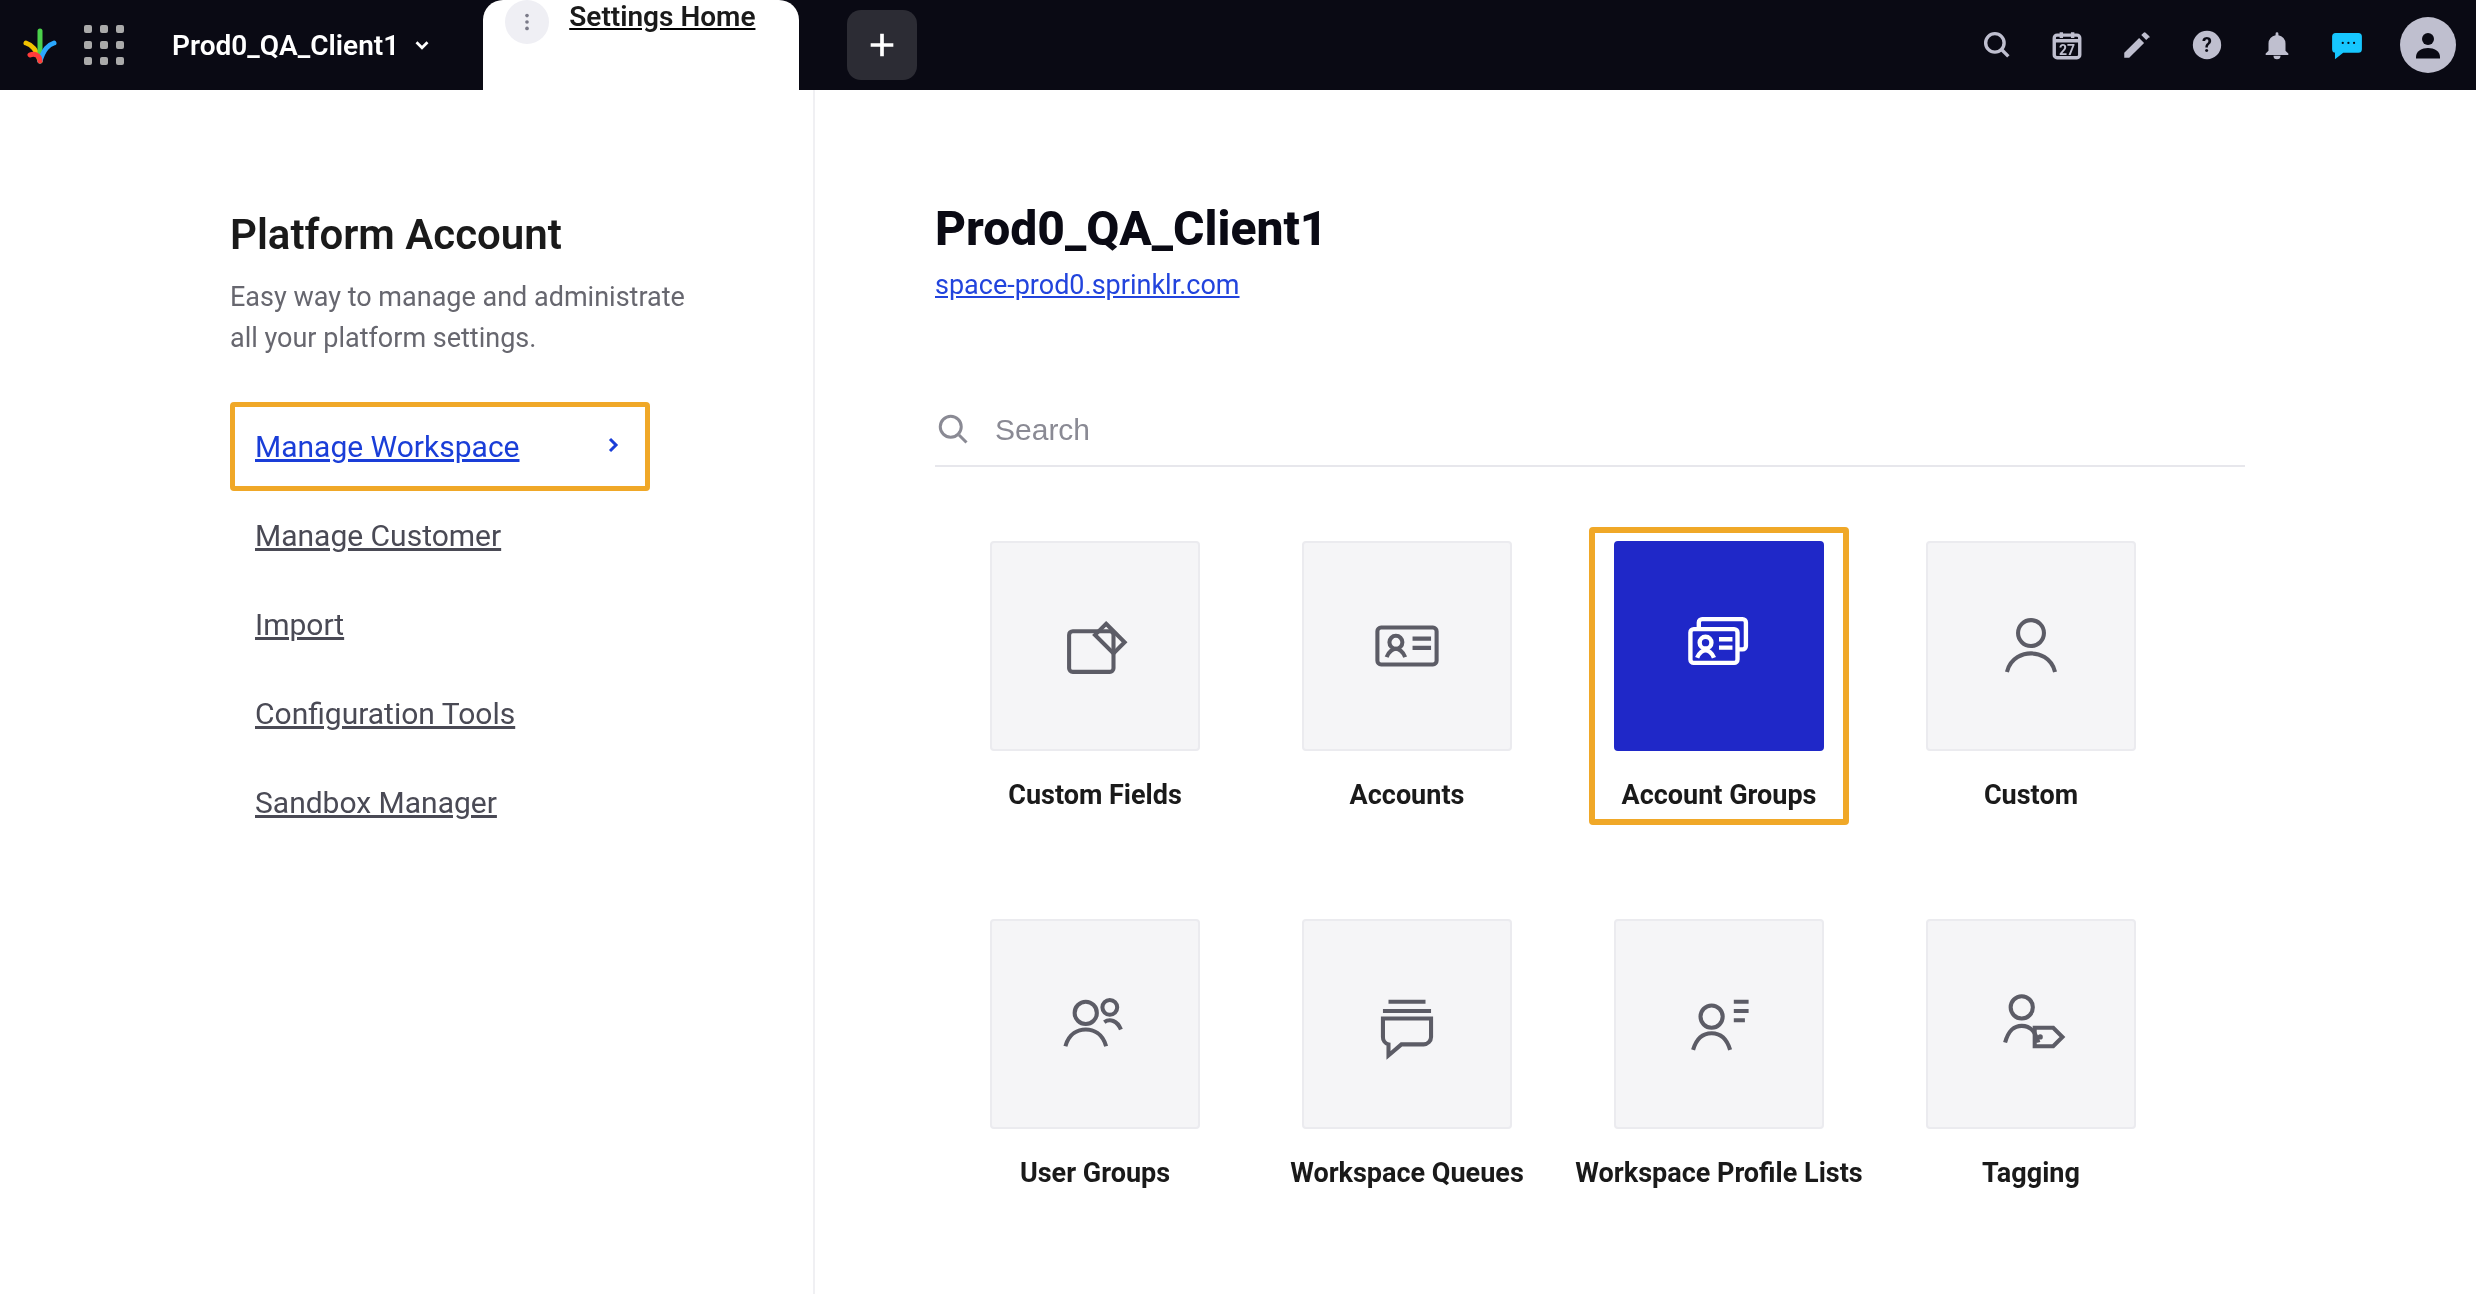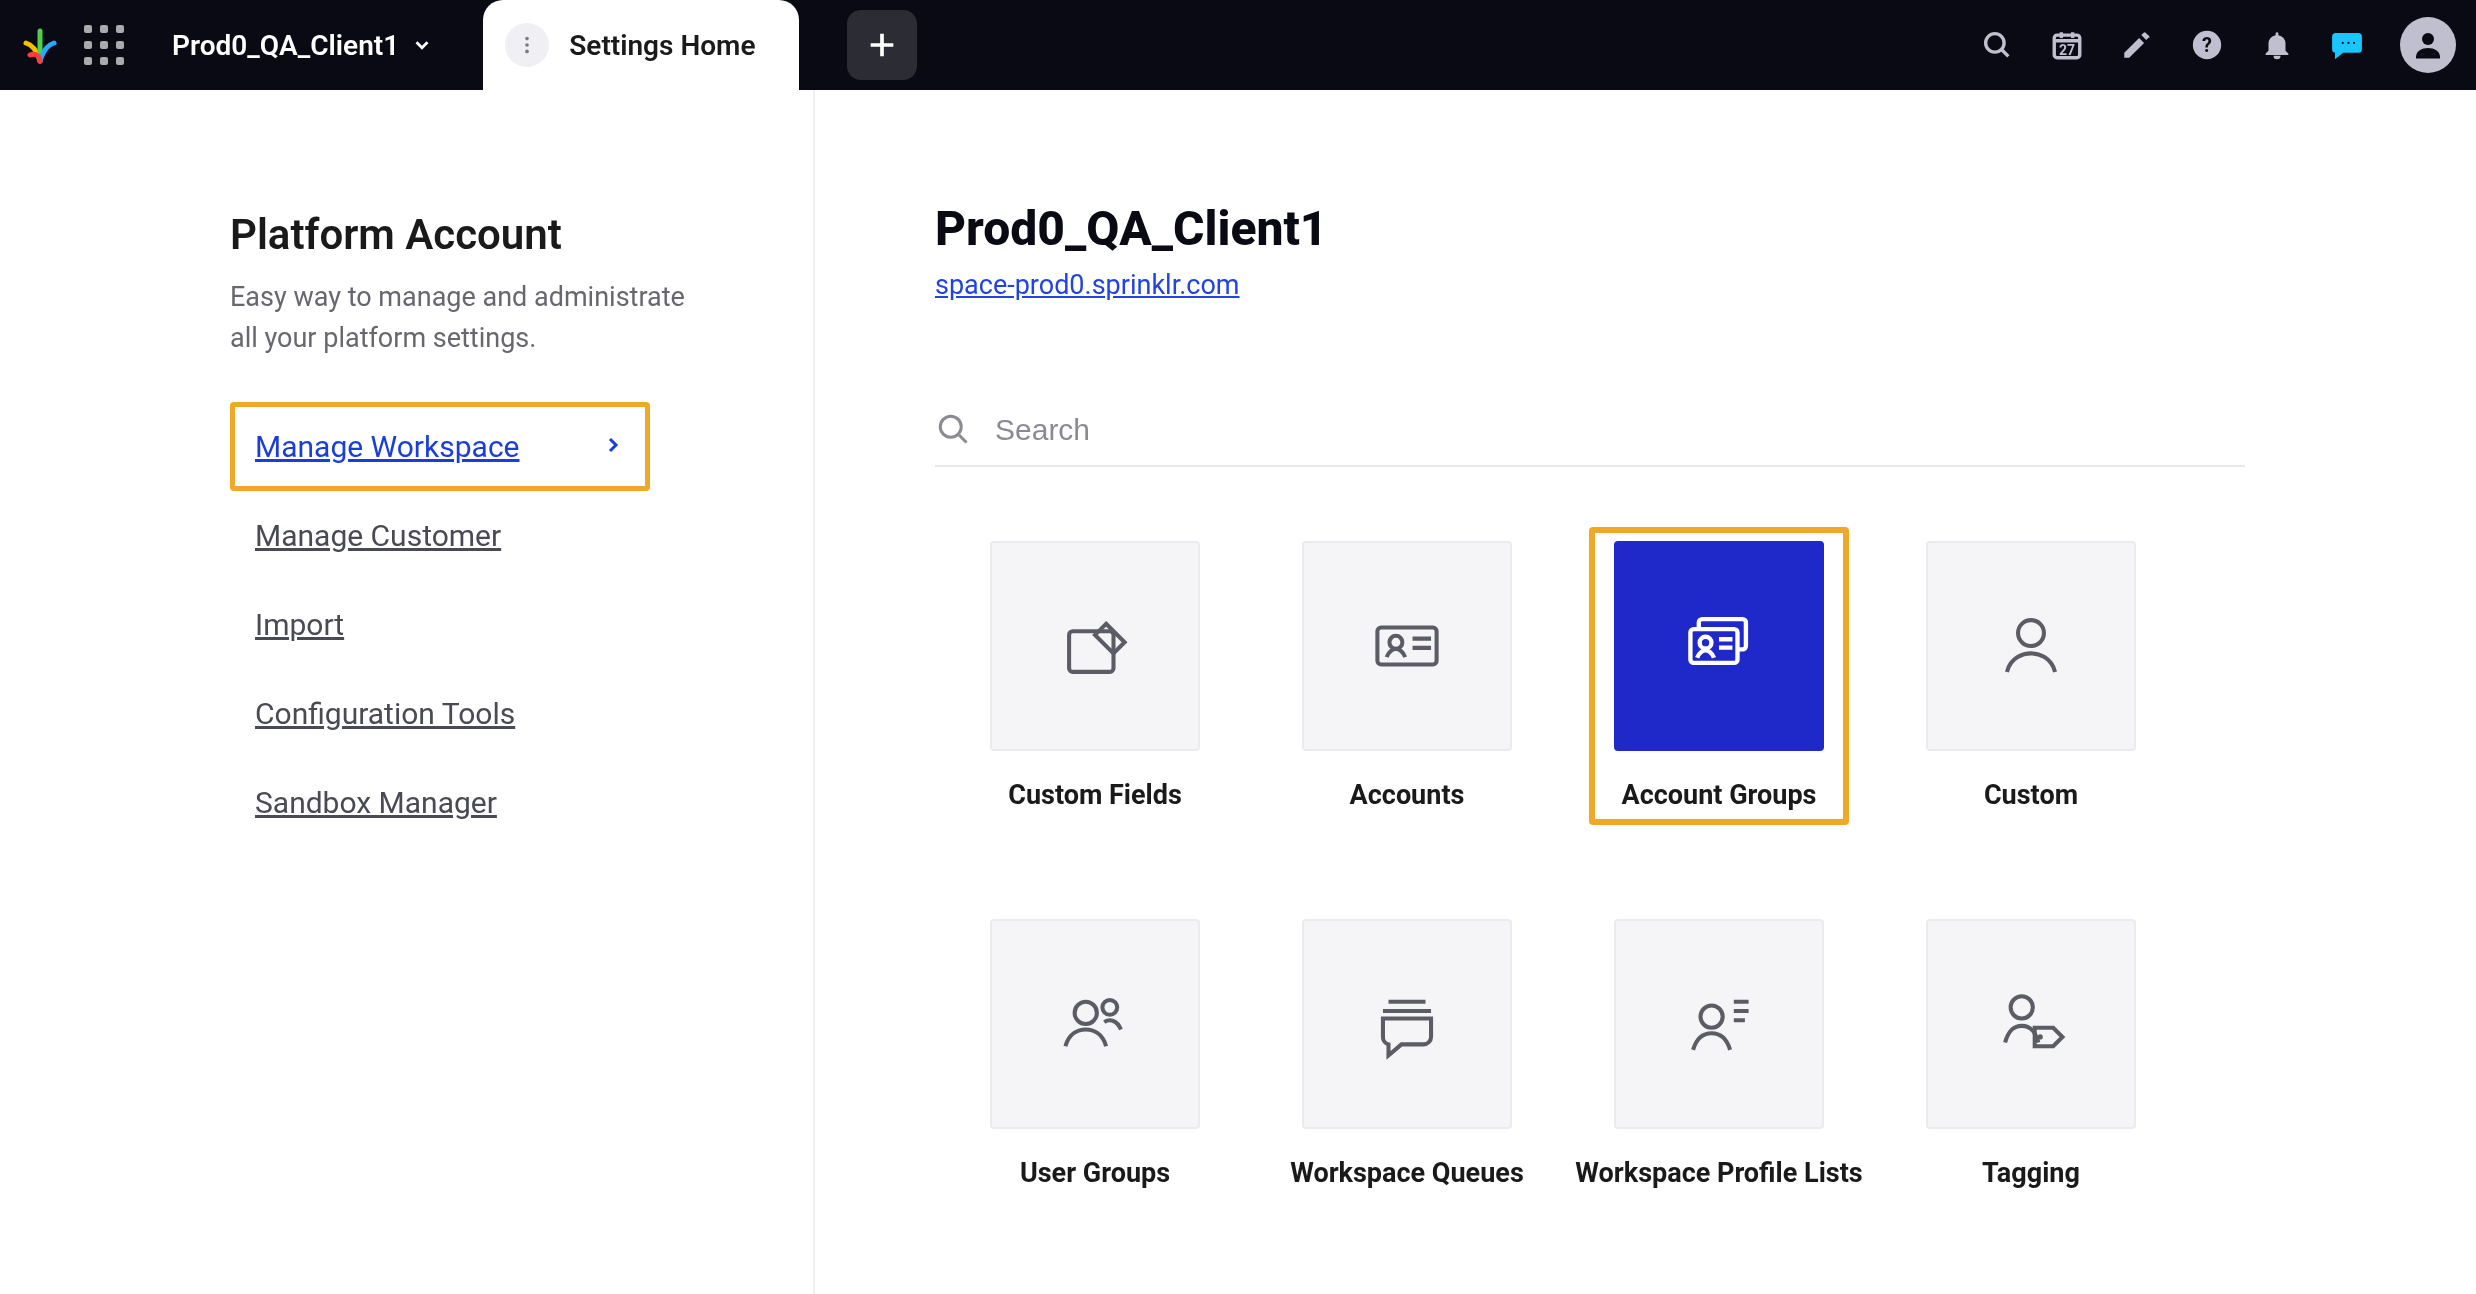--- a/index.html
+++ b/index.html
@@ -35,23 +35,24 @@
     width:8px;height:8px;background:#aaa;border-radius:2px;display:block;
   }
   .workspace-dropdown {
     display:flex;align-items:center;gap:12px;
     font-size:28px;font-weight:600;color:#fff;
     cursor:pointer;
     margin-left:6px;
     padding:0 18px;
   }
   .tab {
-    background:#fff;color:#000;height:90px;display:flex;align-items:center;
+    background:#fff;color:#000;height:90px;display:flex;
     border-radius:20px 20px 0 0;padding:0 44px 0 22px;gap:20px;
     margin-left:8px;
+    text-decoration:underline;
   }
   .tab .tab-menu {
     width:44px;height:44px;border-radius:50%;background:#efeff4;display:flex;align-items:center;justify-content:center;
     cursor:pointer;
   }
   .tab-title { font-size:28px;font-weight:600;color:#1a1a1a; }
   .add-tab {
     width:70px;height:70px;border-radius:14px;background:#2c2c34;color:#fff;
     display:flex;align-items:center;justify-content:center;margin-left:24px;cursor:pointer;
   }

